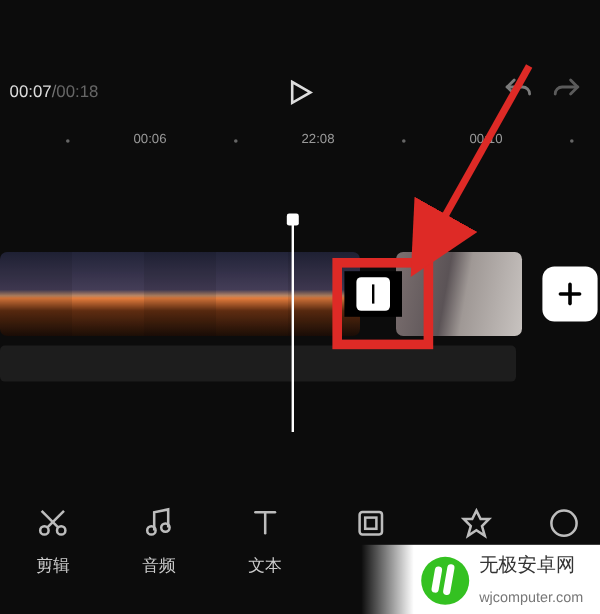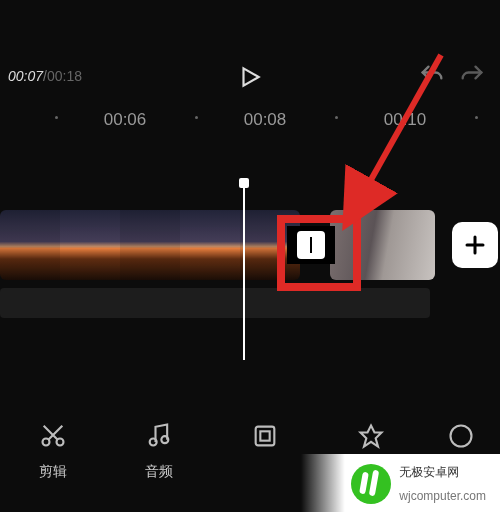--- a/index.html
+++ b/index.html
@@ -1,30 +1,30 @@
 <!DOCTYPE html>
 <html><head>
 <meta charset="utf-8">
 <style>
   html,body{margin:0;padding:0;width:500px;height:512px;background:#0c0c0c;font-family:Arial,"Microsoft YaHei",sans-serif;color:#bbb;overflow:hidden}
   .root{position:relative;width:500px;height:512px}
 
   
   .topbar{position:absolute;top:60px;left:0;right:0;height:35px}
   .timecode{position:absolute;left:8px;top:8px;font-size:14px;color:#888}
-  .timecode .cur{color:#ddd;font-style:italic}
+  .timecode .cur{color:#ddd;}
   .timecode .tot{color:#666;}
   .play{position:absolute;left:50%;top:4px;transform:translateX(-50%);cursor:pointer}
   .undo{position:absolute;right:54px;top:2px;cursor:pointer;opacity:.7}
   .redo{position:absolute;right:14px;top:2px;cursor:pointer;opacity:.5}
 
   
   .ruler{position:absolute;top:110px;left:0;right:0;height:18px}
   .tick{position:absolute;top:6px;width:3px;height:3px;background:#666;border-radius:50%}
-  .tlabel{position:absolute;top:0;font-size:17px;color:#999;transform:translateX(-50%)}
+  .tlabel{position:absolute;top:0;font-size:11px;color:#999;transform:translateX(-50%)}
 
   
   .timeline{position:absolute;top:210px;left:0;right:0;height:70px}
   .clip1{position:absolute;left:0;top:0;width:300px;height:70px;border-radius:6px;overflow:hidden;display:flex}
   .clip1 .frame{flex:1;height:100%;background:linear-gradient(to top,#1a0d06 0%,#5a2a10 30%,#d8763a 45%,#b08060 48%,#413a53 55%,#202236 100%)}
   .clip1 .frame.a{filter:brightness(.95)}
   .clip1 .frame.b{filter:brightness(1.05)}
   .clip2{position:absolute;left:330px;top:0;width:105px;height:70px;border-radius:6px;overflow:hidden;background:linear-gradient(100deg,#7c7070 0%,#5b5356 40%,#9f9895 55%,#c8c3c0 100%)}
   .add{position:absolute;right:2px;top:12px;width:46px;height:46px;border-radius:10px;background:#fff;display:flex;align-items:center;justify-content:center;cursor:pointer}
 
@@ -49,21 +49,21 @@
   .tool{display:flex;flex-direction:column;align-items:center;gap:14px;color:#ccc;font-size:14px;cursor:pointer;width:60px}
   .tool svg{opacity:.85}
   .tool.half{width:30px;overflow:hidden;align-items:flex-start}
 
   
   .wm{position:absolute;right:0;bottom:0;display:flex;align-items:center;gap:8px;background:linear-gradient(90deg,rgba(255,255,255,0) 0,#fff 22%);padding:10px 14px 8px 50px}
   .wm .logo{width:40px;height:40px;border-radius:50%;background:#34c121;position:relative}
   .wm .logo:before,.wm .logo:after{content:"";position:absolute;background:#fff;border-radius:3px}
   .wm .logo:before{left:10px;top:8px;width:6px;height:22px;transform:rotate(10deg)}
   .wm .logo:after{left:20px;top:6px;width:6px;height:26px;transform:rotate(10deg)}
-  .wm .t1{color:#333;font-size:12px;line-height:1}
+  .wm .t1{color:#333;font-size:16px;line-height:1}
   .wm .t2{color:#777;font-size:12px;line-height:1;margin-top:12px}
 </style>
 </head>
 <body>
 
 <div class="root">
 
   <div class="topbar">
     <div class="timecode">
       <span class="cur">00:07</span><span style="color:#777">/</span><span class="tot">00:18</span>
@@ -84,21 +84,21 @@
           <path d="M15 14l5-5-5-5"></path>
           <path d="M20 9H9a5 5 0 00-5 5v0"></path>
         </svg>
     </div>
   </div>
 
   <div class="ruler">
     <span class="tick" style="left:55px"></span>
     <span class="tlabel" style="left:125px">00:06</span>
     <span class="tick" style="left:195px"></span>
-    <span class="tlabel" style="left:265px">00:08</span>
+    <span class="tlabel" style="left:265px">22:08</span>
     <span class="tick" style="left:335px"></span>
     <span class="tlabel" style="left:405px">00:10</span>
     <span class="tick" style="left:475px"></span>
   </div>
 
   <div class="timeline">
     <div class="clip1">
       <div class="frame a"></div>
         <div class="frame b"></div>
         <div class="frame a"></div>
@@ -143,20 +143,27 @@
     </div>
     <div class="tool">
       <svg width="28" height="28" viewBox="0 0 24 24" fill="none" stroke="#ddd" stroke-width="1.8">
           <path d="M9 18V5l10-2v13"></path>
           <circle cx="7" cy="18" r="3"></circle>
           <circle cx="17" cy="16" r="3"></circle>
         </svg>
       <span>音频</span>
     </div>
     <div class="tool">
+      <svg width="28" height="28" viewBox="0 0 24 24" fill="none" stroke="#ddd" stroke-width="1.8" stroke-linecap="round">
+          <line x1="5" y1="5" x2="19" y2="5"></line>
+          <line x1="12" y1="5" x2="12" y2="20"></line>
+        </svg>
+      <span>文本</span>
+    </div>
+    <div class="tool">
       <svg width="28" height="28" viewBox="0 0 24 24" fill="none" stroke="#ddd" stroke-width="1.8">
           <rect x="4" y="4" width="16" height="16" rx="2"></rect>
           <rect x="8" y="8" width="8" height="8"></rect>
         </svg>
       <span>&nbsp;</span>
     </div>
     <div class="tool">
       <svg width="28" height="28" viewBox="0 0 24 24" fill="none" stroke="#ddd" stroke-width="1.8">
           <polygon points="12,3 15,9 21,9 16,14 18,21 12,17 6,21 8,14 3,9 9,9"></polygon>
         </svg>

